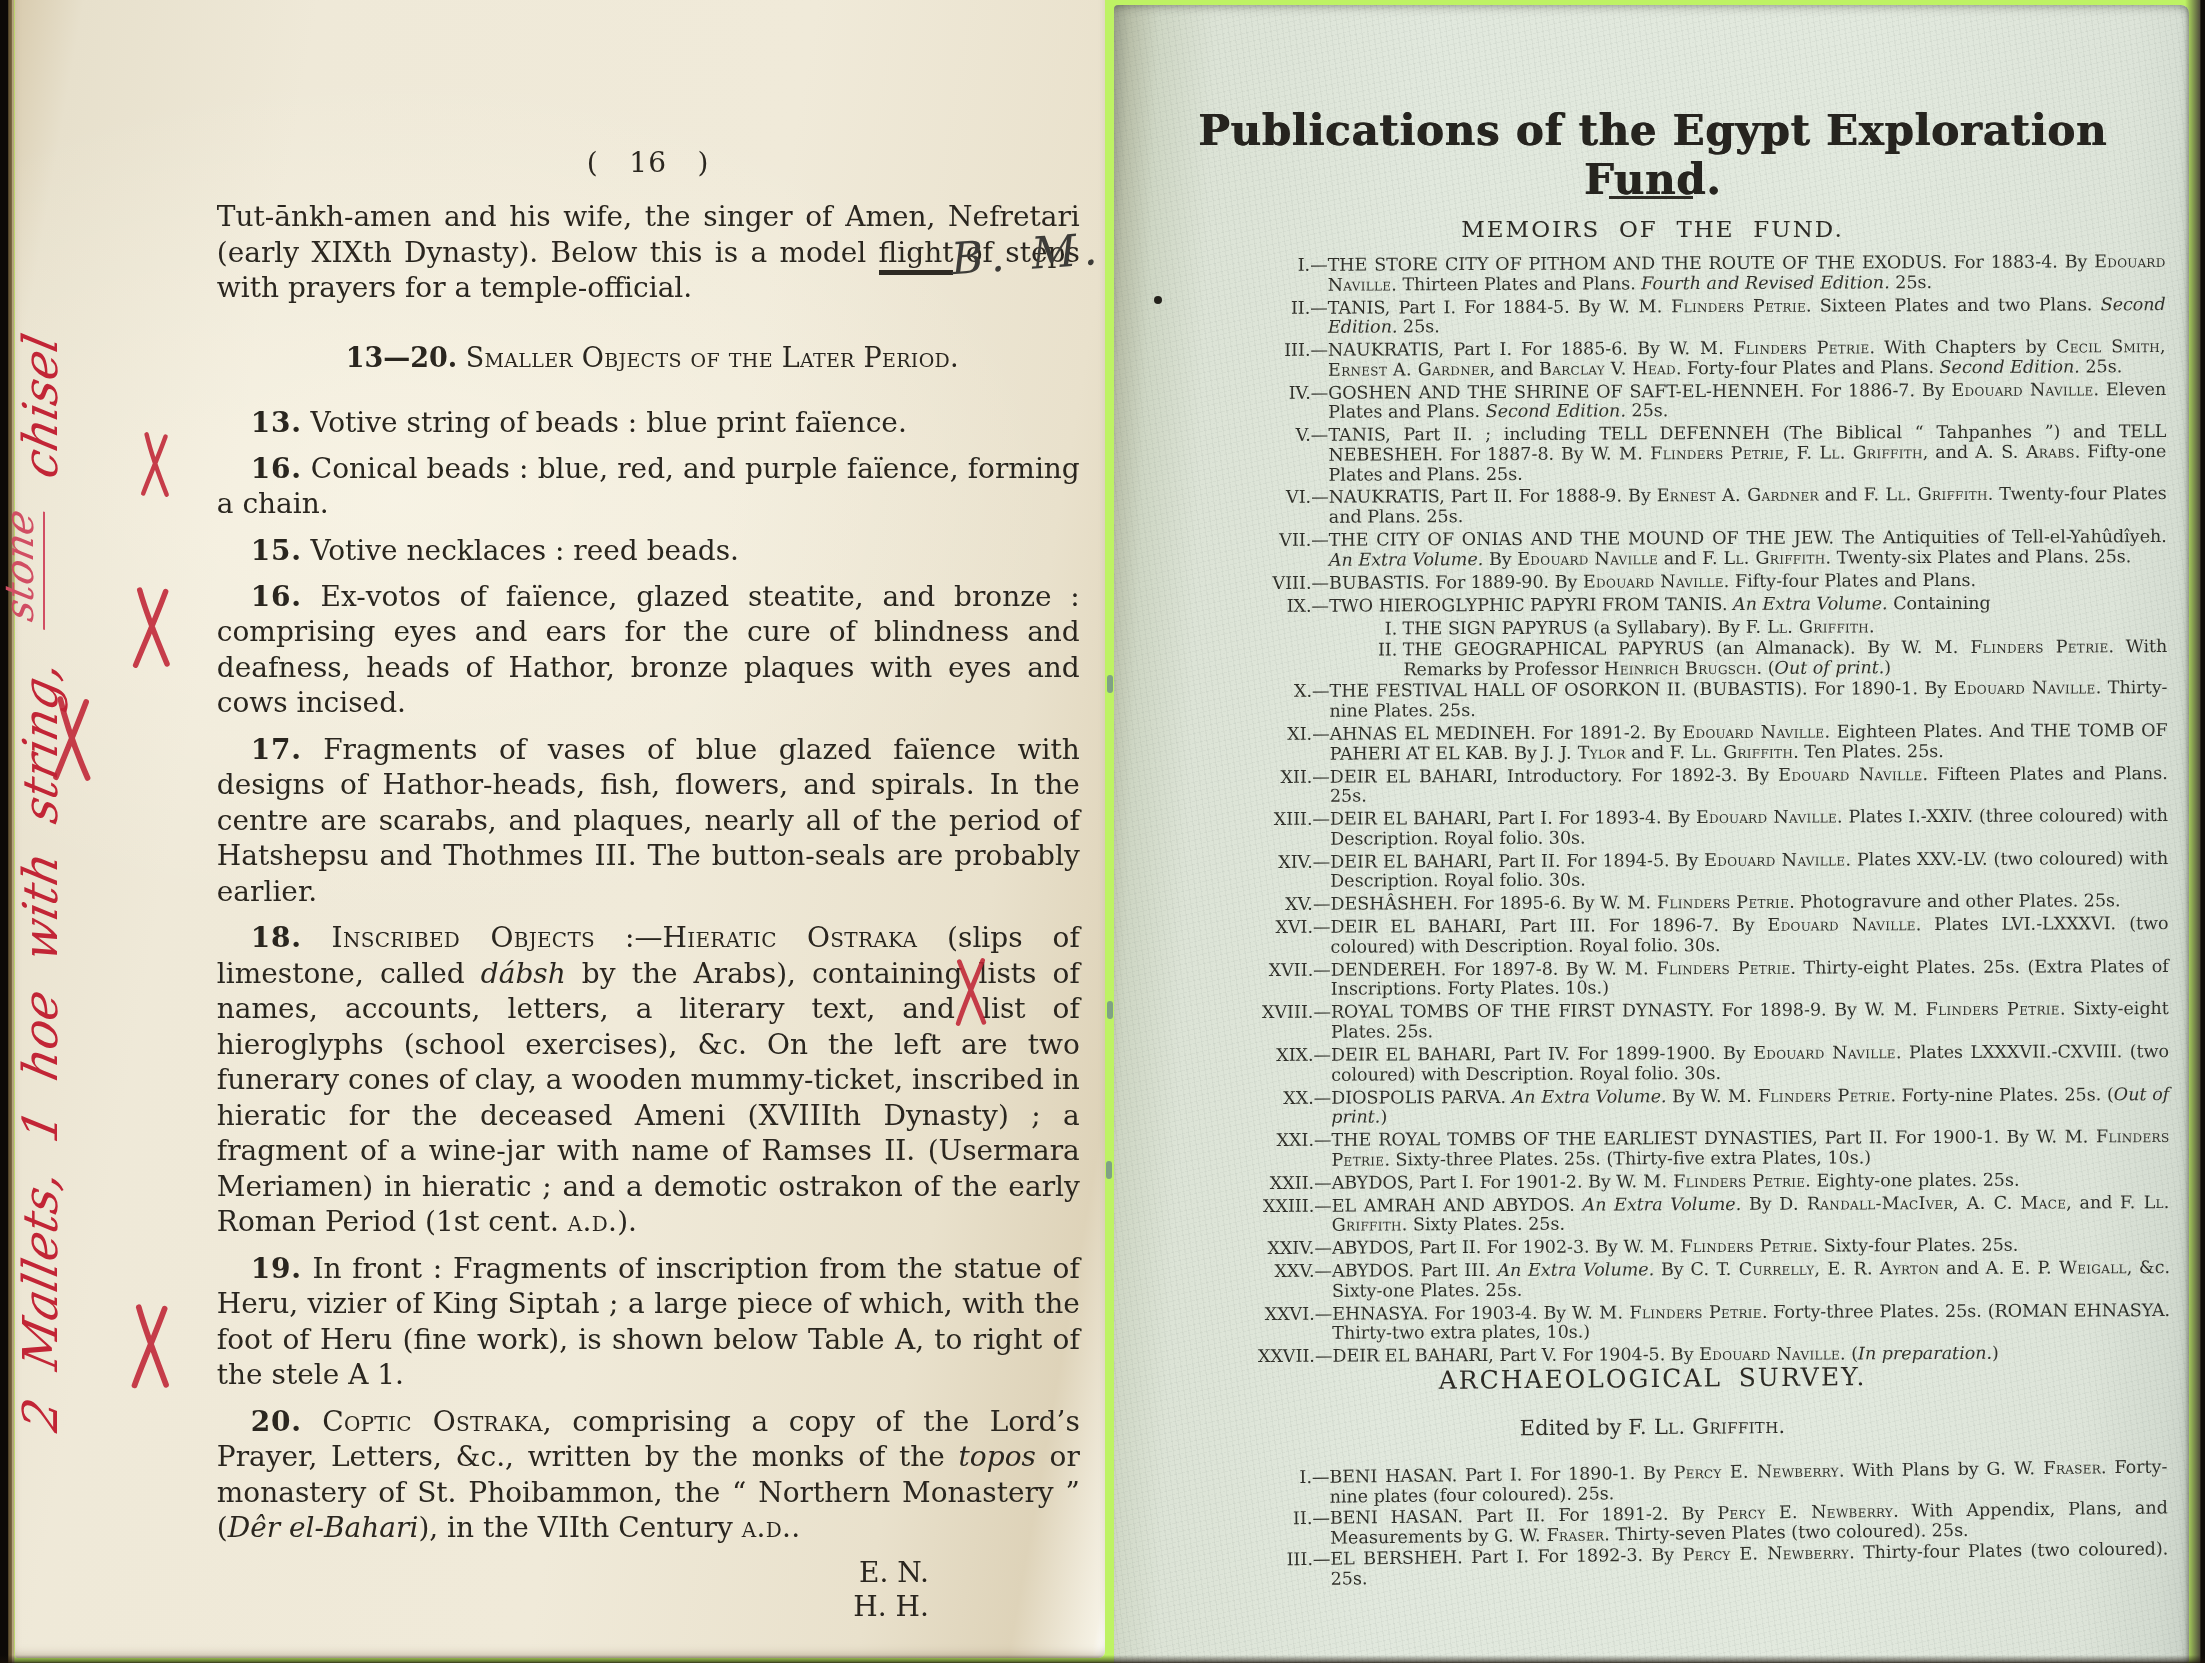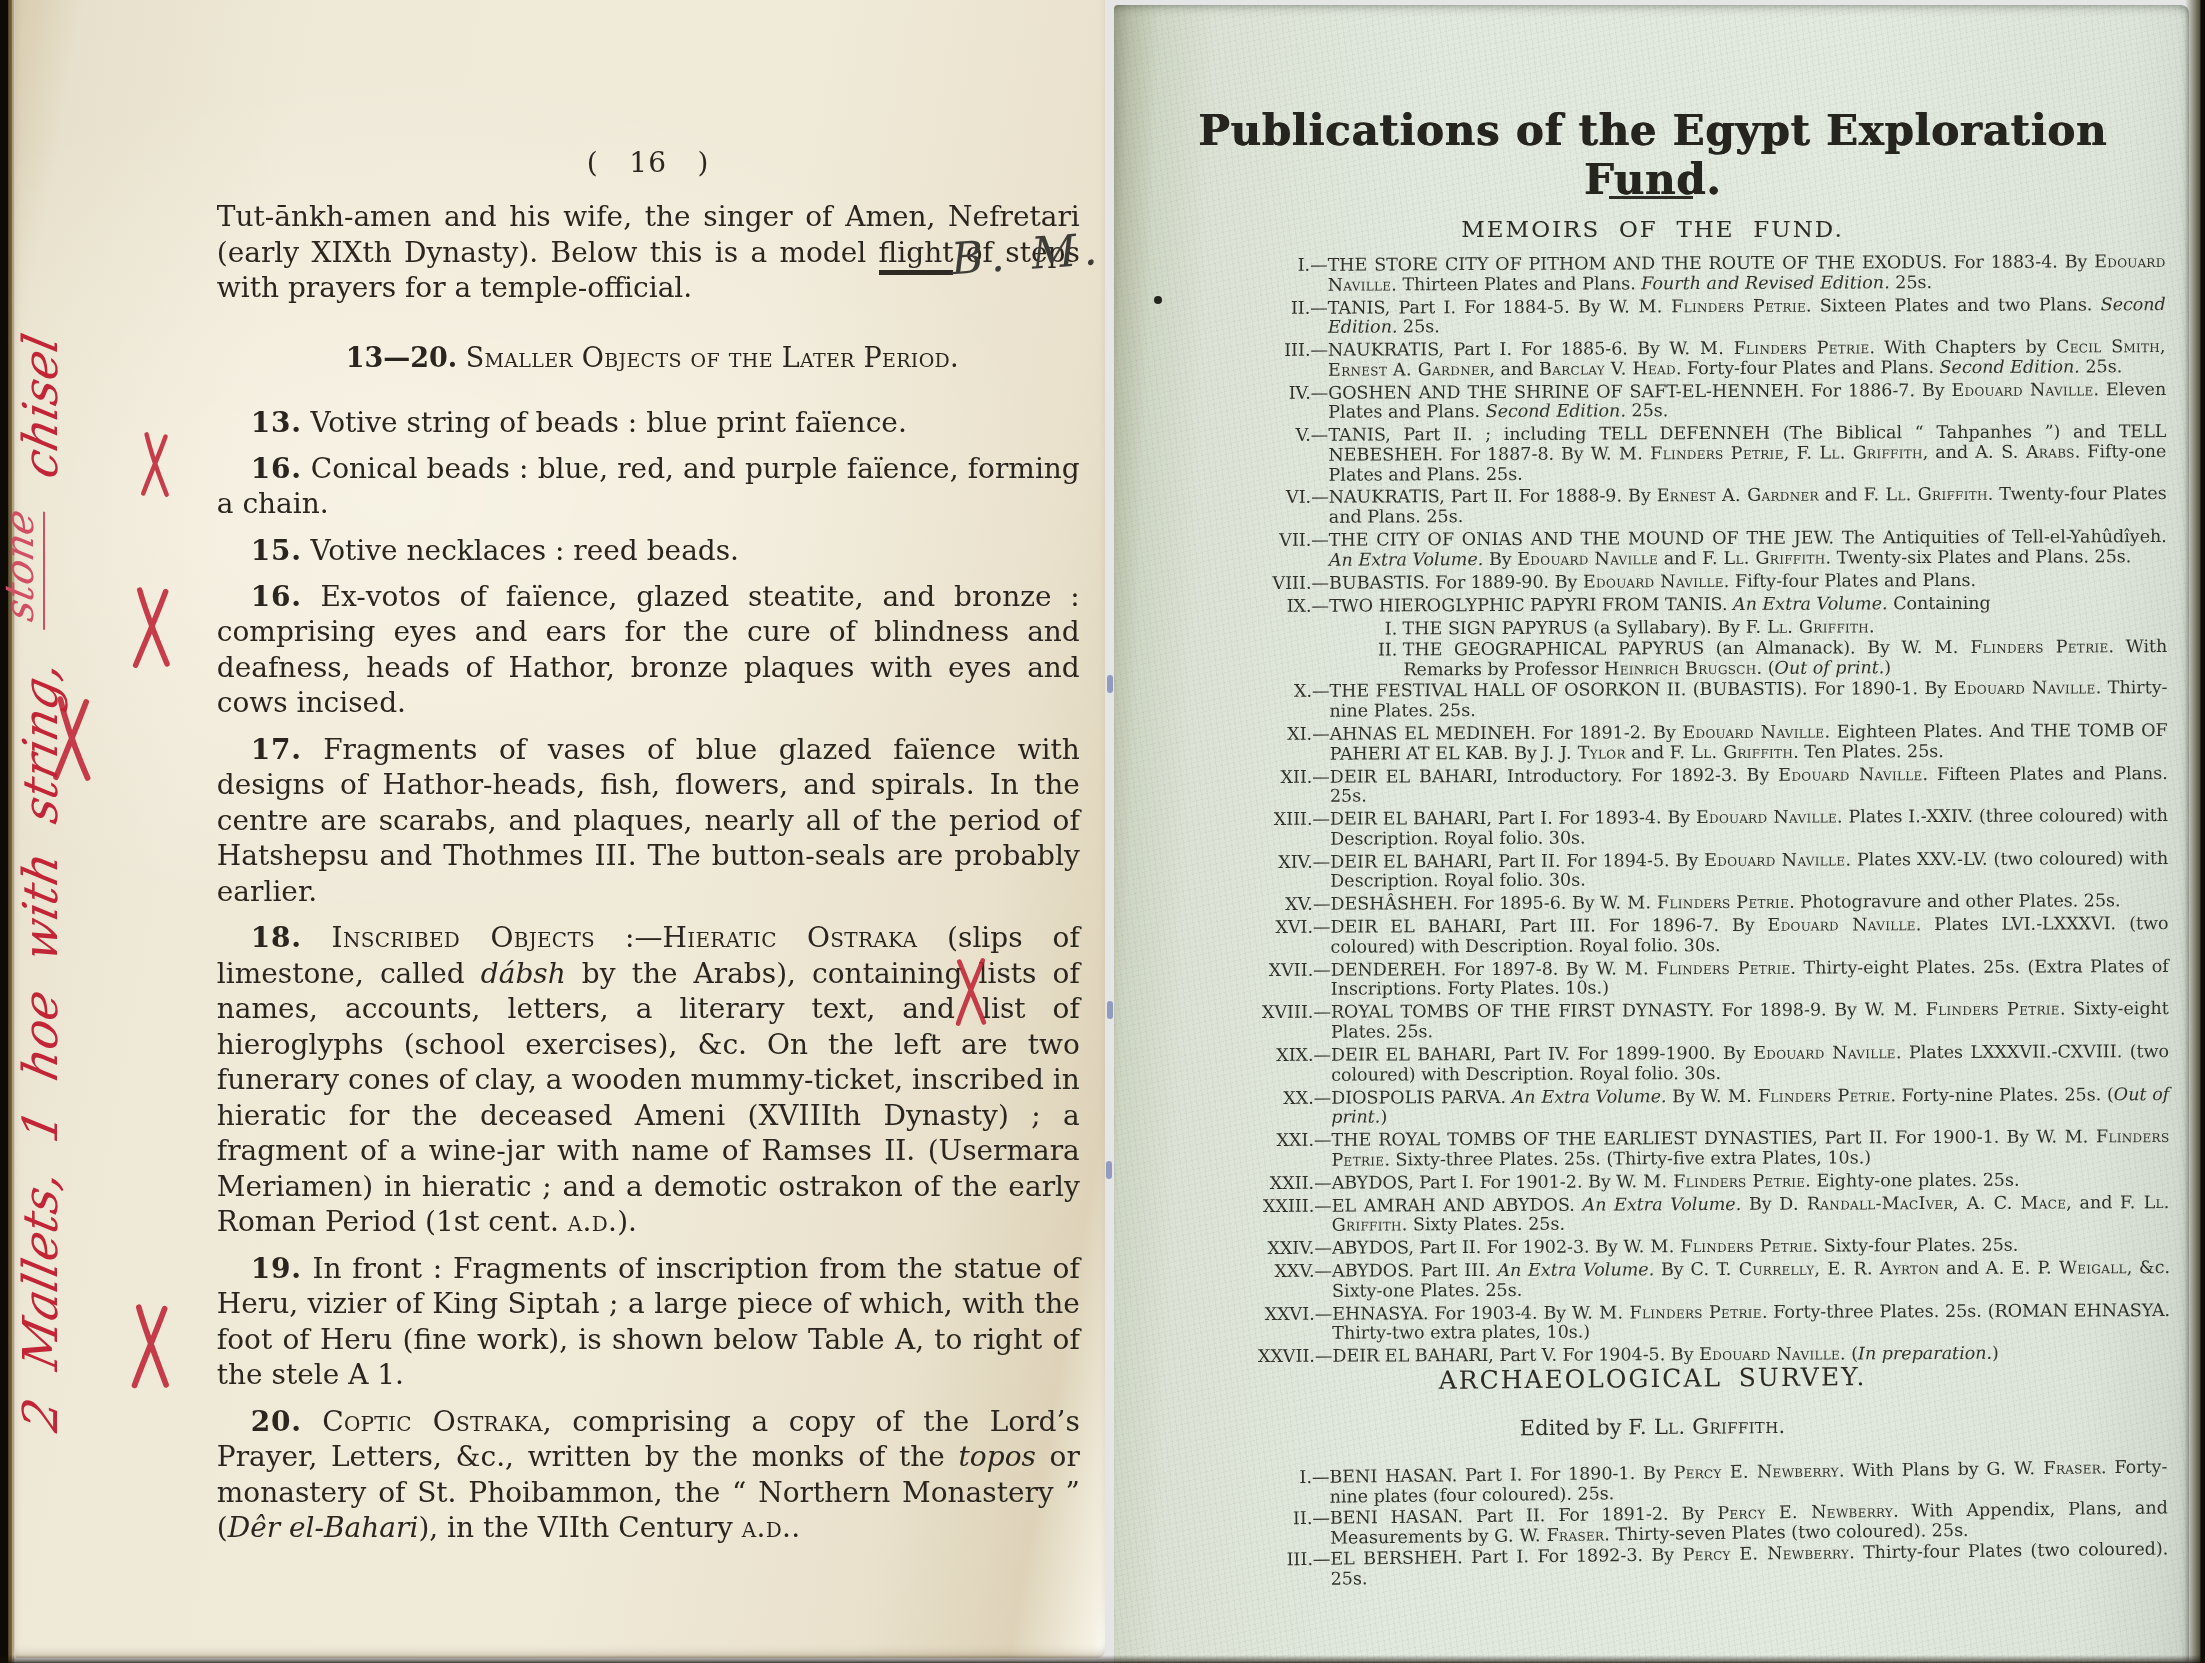--- a/index.html
+++ b/index.html
@@ -1,16 +1,16 @@
 <!DOCTYPE html>
 <html style="font-size:10.7px"><head>
 <meta charset="utf-8">
 <style>
   html,body{margin:0;padding:0;background:#17110b;}
-  #scan{position:relative;width:2205px;height:1664px;background:#e5e5e5;overflow:hidden;
+  #scan{position:relative;width:2205px;height:1664px;background:#bef264;overflow:hidden;
         font-family:"DejaVu Serif","Liberation Serif",serif;}
   
   .edge-left{position:absolute;left:0;top:0;width:17.5px;height:100%;
     background:linear-gradient(90deg,#0d0a07 0 8px,#6b5a36 8.7px 11.4px,#b3a27c 12px 14px,rgba(0,0,0,0) 14.8px);}
   .edge-right{position:absolute;right:0;top:0;width:20px;height:100%;
     background:linear-gradient(270deg,#0f0c08 0 4px,#55543f 5.4px,rgba(0,0,0,0) 100%);}
   .edge-bottom{position:absolute;left:0;bottom:0;width:100%;height:9.4px;
     background:linear-gradient(180deg,rgba(20,15,9,0),rgba(25,18,10,.55) 70%,#171109);}
   
   .left-page{position:absolute;left:14.8px;top:0;width:1090px;height:1658px;
@@ -87,20 +87,24 @@
       <div>
           <div class="item"><span class="item-num">13.</span><span>  Votive string of beads : blue print faïence.</span></div>
           <div class="item"><span class="item-num">16.</span><span>  Conical beads : blue, red, and purple faïence, forming a chain.</span></div>
           <div class="item"><span class="item-num">15.</span><span>  Votive necklaces : reed beads.</span></div>
           <div class="item"><span class="item-num">16.</span><span>  Ex-votos of faïence, glazed steatite, and bronze : comprising eyes and ears for the cure of blindness and deafness, heads of Hathor, bronze plaques with eyes and cows incised.</span></div>
           <div class="item"><span class="item-num">17.</span><span>  Fragments of vases of blue glazed faïence with designs of Hathor-heads, fish, flowers, and spirals.  In the centre are scarabs, and plaques, nearly all of the period of Hatshepsu and Thothmes III.  The button-seals are probably earlier.</span></div>
           <div class="item"><span class="item-num">18.</span><span>  </span><span class="scseg">Inscribed Objects</span><span> :—</span><span class="scseg">Hieratic Ostraka</span><span> (slips of limestone, called </span><span class="iseg">dábsh</span><span> by the Arabs), containing lists of names, accounts, letters, a literary text, and list of hieroglyphs (school exercises), &amp;c.  On the left are two funerary cones of clay, a wooden mummy-ticket, inscribed in hieratic for the deceased Ameni (XVIIIth Dynasty) ; a fragment of a wine-jar with name of Ramses II. (Usermara Meriamen) in hieratic ; and a demotic ostrakon of the early Roman Period (1st cent. </span><span class="scseg">a.d.</span><span>).</span></div>
           <div class="item"><span class="item-num">19.</span><span>  In front :  Fragments of inscription from the statue of Heru, vizier of King Siptah ; a large piece of which, with the foot of Heru (fine work), is shown below Table A, to right of the stele A 1.</span></div>
           <div class="item"><span class="item-num">20.</span><span>  </span><span class="scseg">Coptic Ostraka</span><span>, comprising a copy of the Lord’s Prayer, Letters, &amp;c., written by the monks of the </span><span class="iseg">topos</span><span> or monastery of St. Phoibammon, the “ Northern Monastery ” (</span><span class="iseg">Dêr el-Bahari</span><span>), in the VIIth Century </span><span class="scseg">a.d.</span><span>.</span></div>
         </div>
+      <div class="sigs">
+        <div>E. N.</div>
+        <div>H. H.</div>
+      </div>
     </div>
   </div>
 
   <div class="right-page"></div>
   <div class="rp-title">Publications of the Egypt Exploration Fund.</div>
   <div class="rp-rule"></div>
   <div class="rp-mem-head">MEMOIRS OF THE FUND.</div>
   <div class="rp-list">
       <div class="entry"><span class="num">I.—</span><span>THE STORE CITY OF PITHOM AND THE ROUTE OF THE EXODUS.  For 1883-4.  By </span><span class="scseg">Edouard Naville</span><span>.  Thirteen Plates and Plans.  </span><span class="iseg">Fourth and Revised Edition.</span><span>  25s.</span></div>
       <div class="entry"><span class="num">II.—</span><span>TANIS, Part I.  For 1884-5.  By </span><span class="scseg">W. M. Flinders Petrie</span><span>.  Sixteen Plates and two Plans.  </span><span class="iseg">Second Edition.</span><span>  25s.</span></div>

